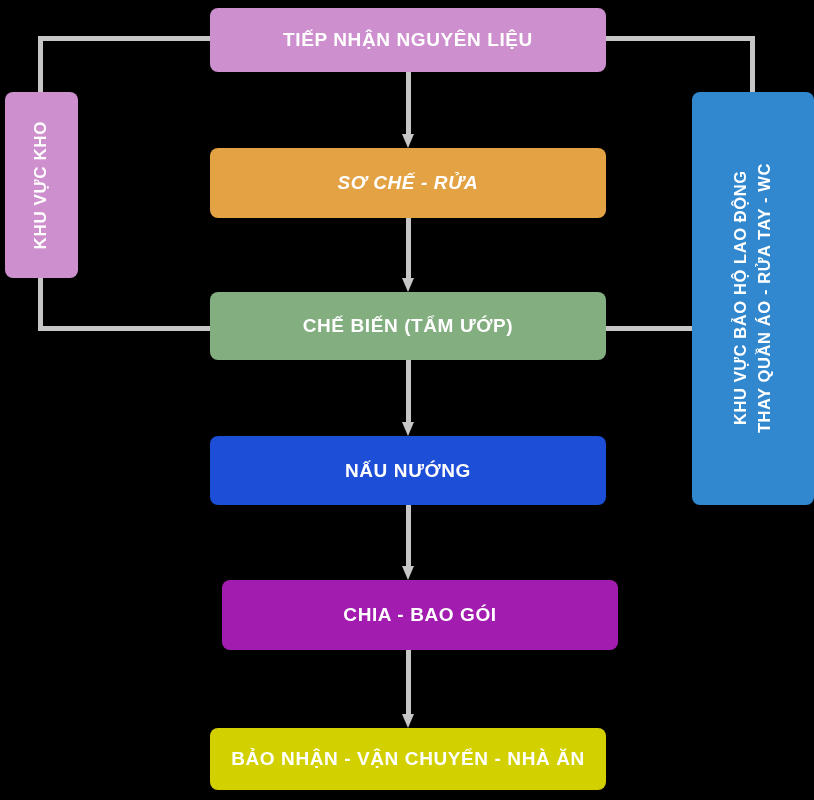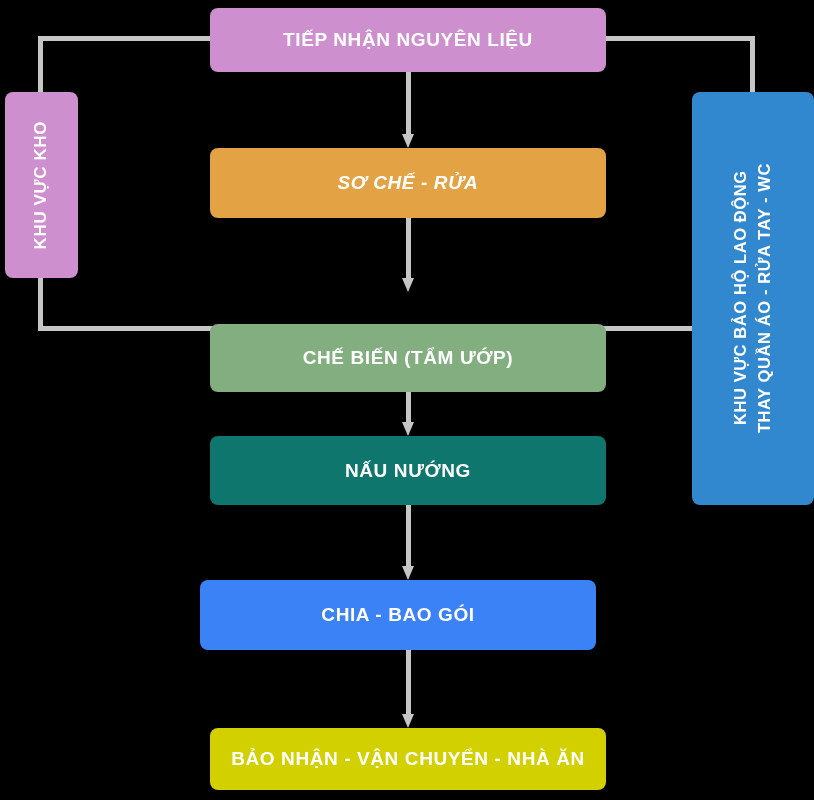--- a/index.html
+++ b/index.html
@@ -34,23 +34,23 @@
     font-weight: bold;
     letter-spacing: 0.6px;
     text-align: center;
     line-height: 1.25;
     z-index: 5;
   }
   .box-label { display: block; }
 
   #box-receive  { left: 210px; top: 8px;   width: 396px; height: 64px; background: #cd8fcd; font-size: 19px; }
   #box-prep     { left: 210px; top: 148px; width: 396px; height: 70px; background: #e3a244; font-size: 19px; font-style: italic; }
-  #box-process  { left: 210px; top: 292px; width: 396px; height: 68px; background: #83ae80; font-size: 19px; margin-top: 32px; }
-  #box-cook     { left: 210px; top: 436px; width: 396px; height: 69px; background: #0f766e; font-size: 19px; }
-  #box-portion  { left: 200px; top: 580px; width: 396px; height: 70px; background: #3b82f6; font-size: 19px; }
+  #box-process  { left: 210px; top: 292px; width: 396px; height: 68px; background: #83ae80; font-size: 19px; }
+  #box-cook     { left: 210px; top: 436px; width: 396px; height: 69px; background: #1d4ed8; font-size: 19px; }
+  #box-portion  { left: 222px; top: 580px; width: 396px; height: 70px; background: #a21caf; font-size: 19px; }
   #box-storage  { left: 210px; top: 728px; width: 396px; height: 62px; background: #d3d000; font-size: 19px; }
 
   
   #box-warehouse {
     left: 5px; top: 92px; width: 73px; height: 186px;
     background: #cd8fcd;
   }
   #box-hygiene {
     left: 692px; top: 92px; width: 122px; height: 413px;
     background: #3288cf;

